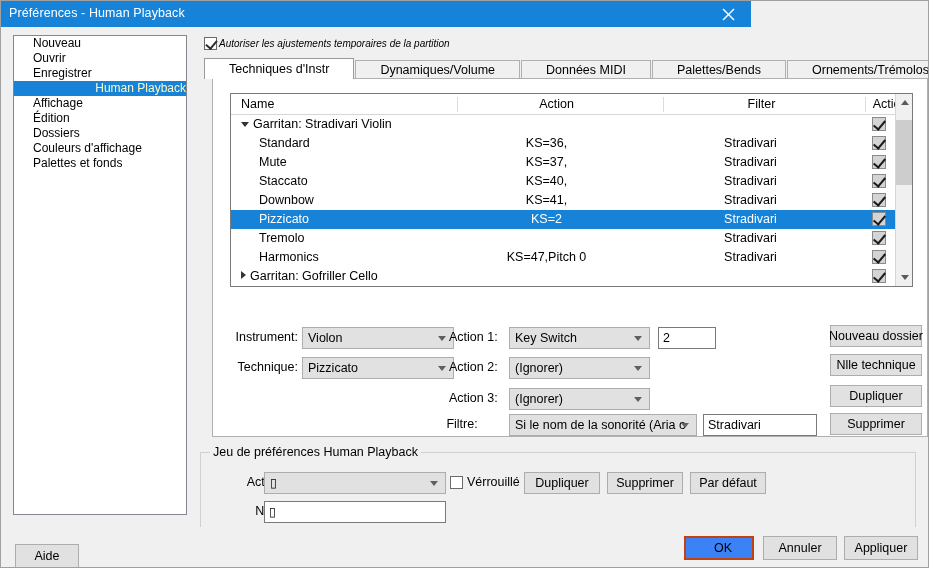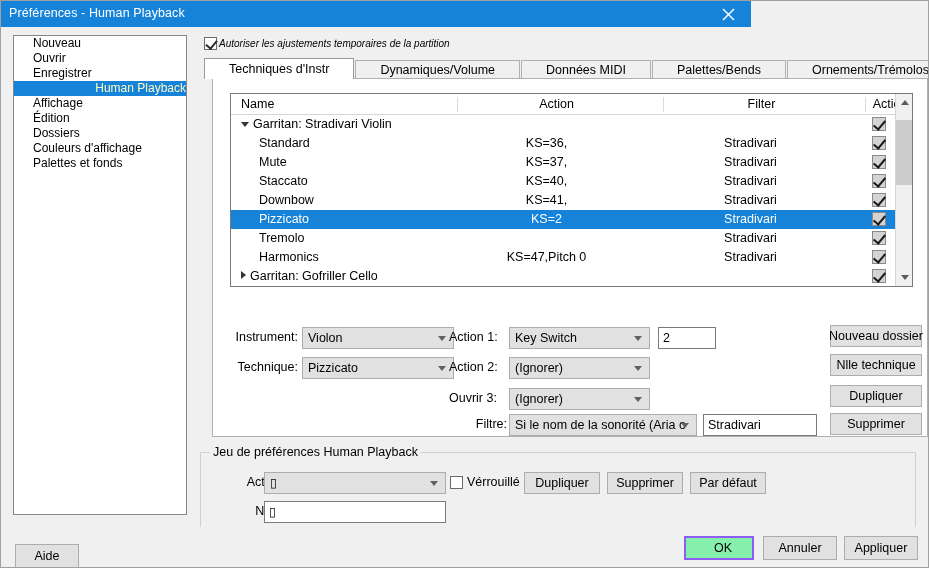--- a/index.html
+++ b/index.html
@@ -329,22 +329,22 @@
     white-space: nowrap;
   }
 
   
   #bottombar {
     position: absolute; left: 0; bottom: 0;
     width: 929px; height: 42px;
     background: #f0f0f0;
   }
   #ok-btn {
-    border: 2px solid #8b5cf6;
-    background: #86efac;
+    border: 2px solid #c2410c;
+    background: #3b82f6;
     padding-left: 8px;
   }
 </style>
 </head>
 <body>
 
 <div id="window">
 
   <div id="titlebar">
     <div class="title">Préférences - Human Playback</div>
@@ -482,27 +482,27 @@
       <div class="textbox" style="left:445px; top:248px; width:58px;">
         <span class="tval">2</span>
       </div>
 
       <div class="flabel" style="left:236px; top:278px; width:58px; text-align:left;">Action 2:</div>
       <div class="combo" style="left:296px; top:278px; width:141px;">
         <span class="ctext">(Ignorer)</span>
         <span class="carrow"></span>
       </div>
 
-      <div class="flabel" style="left:236px; top:309px; width:58px; text-align:left;">Ouvrir 3:</div>
+      <div class="flabel" style="left:236px; top:309px; width:58px; text-align:left;">Action 3:</div>
       <div class="combo" style="left:296px; top:309px; width:141px;">
         <span class="ctext">(Ignorer)</span>
         <span class="carrow"></span>
       </div>
 
-      <div class="flabel" style="left:236px; top:335px; width:58px; text-align:right;">Filtre:</div>
+      <div class="flabel" style="left:220px; top:335px; width:58px; text-align:center;">Filtre:</div>
       <div class="combo" style="left:296px; top:335px; width:188px;">
         <span class="ctext" style="width:170px;">Si le nom de la sonorité (Aria ou K</span>
         <span class="carrow"></span>
       </div>
       <div class="textbox" style="left:490px; top:335px; width:114px;">
         <span class="tval">Stradivari</span>
       </div>
 
       <div class="btn" style="left:617px; top:246px; width:92px; height:22px;">Nouveau dossier</div>
       <div class="btn" style="left:617px; top:275px; width:92px; height:22px;">Nlle technique</div>

